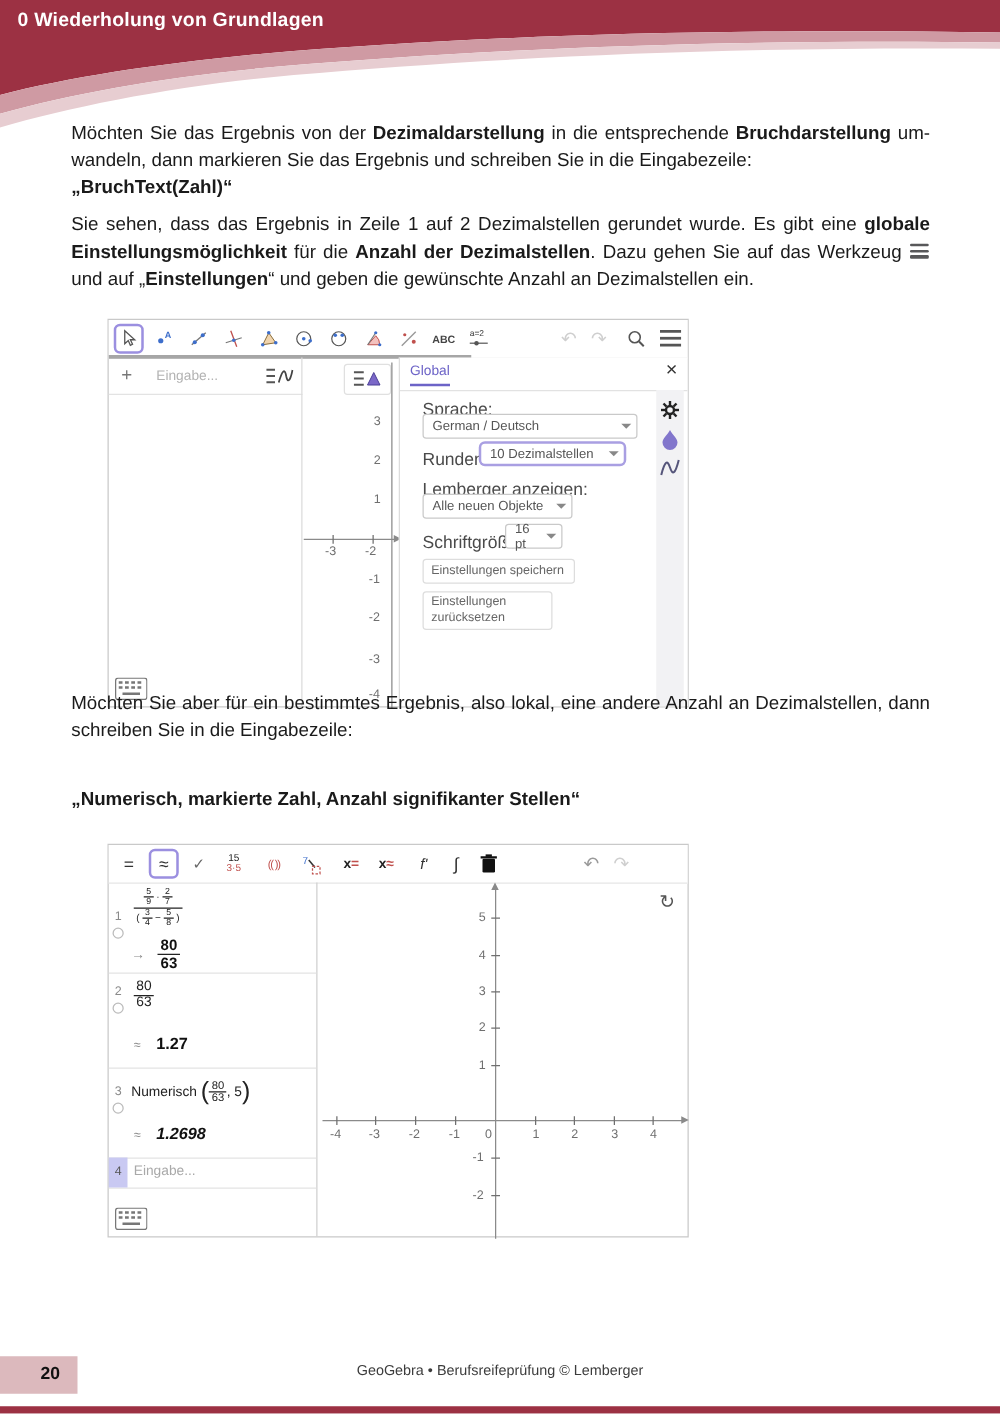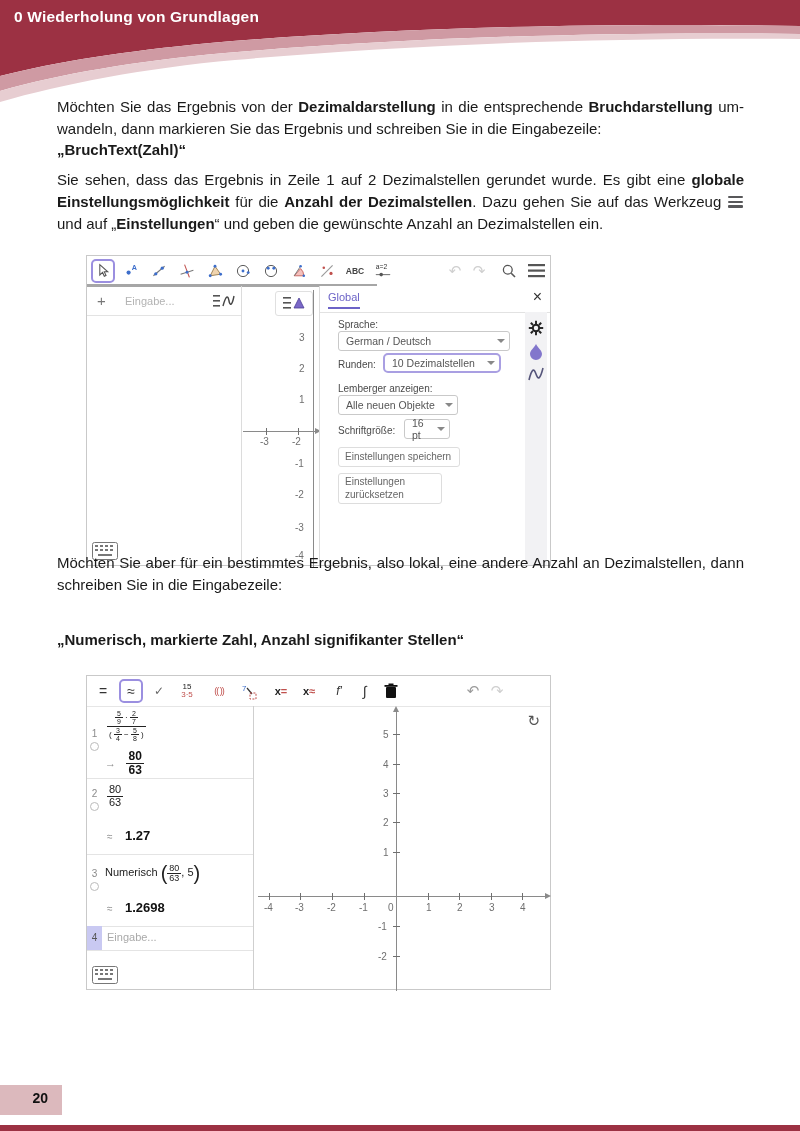--- a/index.html
+++ b/index.html
@@ -25,21 +25,21 @@
   .frac{display:inline-block;text-align:center;vertical-align:middle;line-height:1.05;}
   .frac .fn{display:block;border-bottom:1px solid #222;padding:0 2px;}
   .frac .fd{display:block;padding:0 2px;}
   .kbd-icon{position:absolute;left:5px;bottom:5px;}
   
   .alg-row{position:absolute;left:0;top:30px;width:155px;height:30px;border-bottom:1px solid #e3e3e3;box-sizing:border-box;}
   .alg-panel{position:absolute;left:0;top:30px;width:155px;bottom:0;border-right:1px solid #dcdcdc;box-sizing:border-box;}
   .gfx-strip{position:absolute;left:156px;top:30px;width:76px;bottom:0;}
   .set-panel{position:absolute;left:232px;top:30px;right:0;bottom:0;border-left:1px solid #dcdcdc;box-sizing:border-box;background:#fff;}
   .set-side{position:absolute;right:3px;top:26px;bottom:0;width:22px;background:#f2f2f4;}
-  .set-lbl{position:absolute;font-size:10px;color:#4a4a4a;}
+  .set-lbl{position:absolute;font-size:14px;color:#4a4a4a;}
   .dd{position:absolute;border:1px solid #c9c9c9;border-radius:3px;background:#fff;font-size:10.5px;color:#555;
       display:flex;align-items:center;padding:0 14px 0 7px;box-sizing:border-box;}
   .dd.hl{border:2px solid #a99fe2;border-radius:5px;}
   .chev{position:absolute;right:4px;top:50%;margin-top:-2px;width:0;height:0;border-left:4px solid transparent;
         border-right:4px solid transparent;border-top:4px solid #888;}
   .sbtn{position:absolute;border:1px solid #ddd;border-radius:3px;background:#fff;font-size:10px;color:#666;
         display:flex;align-items:center;padding:0 6px;box-sizing:border-box;line-height:1.25;}
   .axis-lab{position:absolute;font-size:10px;color:#6f6f6f;}
   .tick{position:absolute;background:#6f6f6f;}
   
@@ -363,21 +363,21 @@
         </div>
       </div>
 
       <div class="cas-row" style="top:148px;height:72px;">
         <span class="row-num" style="top:14px;">3</span>
         <span class="radio" style="top:28px;"></span>
         <div style="position:absolute;left:18px;top:8px;white-space:nowrap;" class="math">
           <span>Numerisch</span>
           <span class="paren">(</span><span class="frac" style="font-size:9px;"><span class="fn">80</span><span class="fd">63</span></span><span>, 5</span><span class="paren">)</span>
         </div>
-        <div style="position:absolute;left:20px;top:44px;">
+        <div style="position:absolute;left:20px;top:44px;font-style:italic;">
           <span class="approx-s">≈</span>
           <span class="bold-res" style="margin-left:8px;">1.2698</span>
         </div>
       </div>
 
       <div class="cas-row" style="top:220px;height:24px;">
         <span class="row-num" style="top:0;height:24px;line-height:24px;background:#c9c9f2;color:#555;">4</span>
         <span class="ph" style="position:absolute;left:20px;top:5px;">Eingabe...</span>
       </div>
       <svg class="kbd-icon" width="26" height="18" viewBox="0 0 26 18">
@@ -435,15 +435,16 @@
       <span class="axis-lab" style="left:129px;top:111px;">2</span>
       <span class="axis-lab" style="left:129px;top:141px;">1</span>
       <span class="axis-lab" style="left:124px;top:215px;">-1</span>
       <span class="axis-lab" style="left:124px;top:245px;">-2</span>
     </div>
   </div>
 
   <div style="position:absolute;left:0;top:1085px;width:62px;height:30px;background:#dcb9bd;">
     <span style="position:absolute;right:14px;top:5px;font-size:14px;font-weight:bold;color:#111;">20</span>
   </div>
+  <div style="position:absolute;left:0;top:1091px;width:800px;text-align:center;font-size:11.5px;color:#3c3c3c;">GeoGebra • Berufsreifeprüfung © Lemberger</div>
   <div style="position:absolute;left:0;bottom:0;width:800px;height:6px;background:#9c3143;"></div>
 
 </div>
 
 </body></html>

